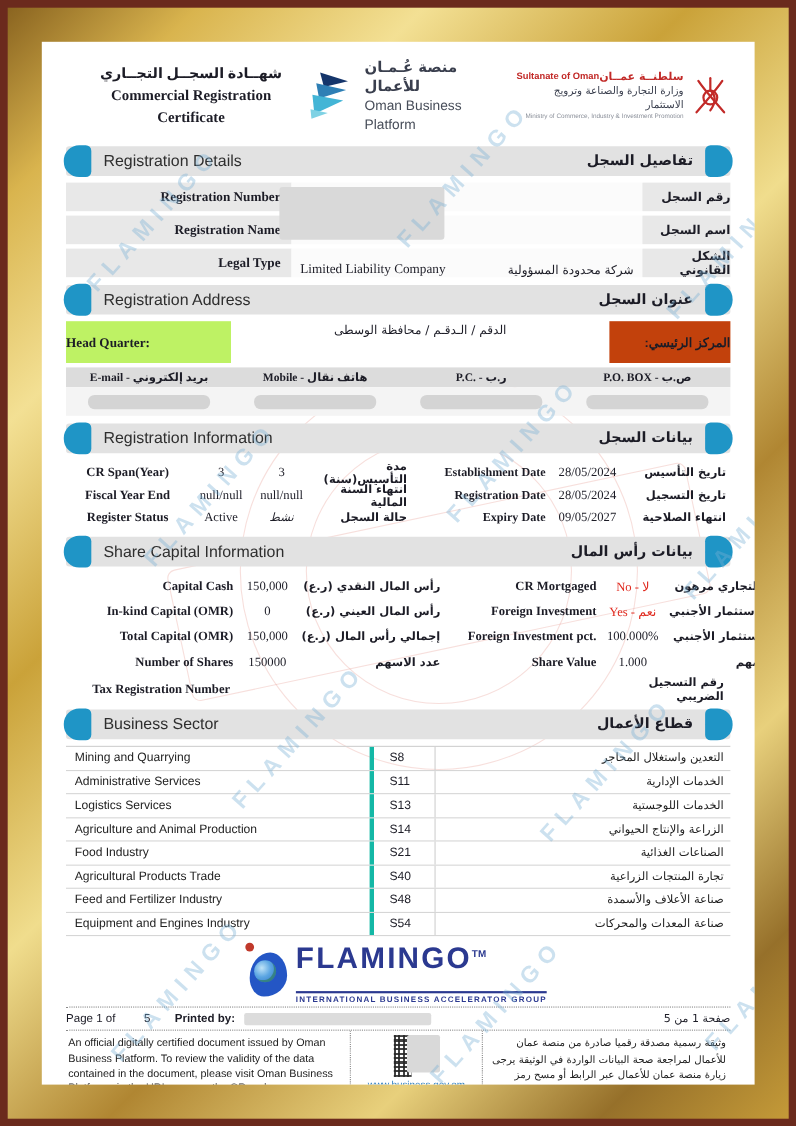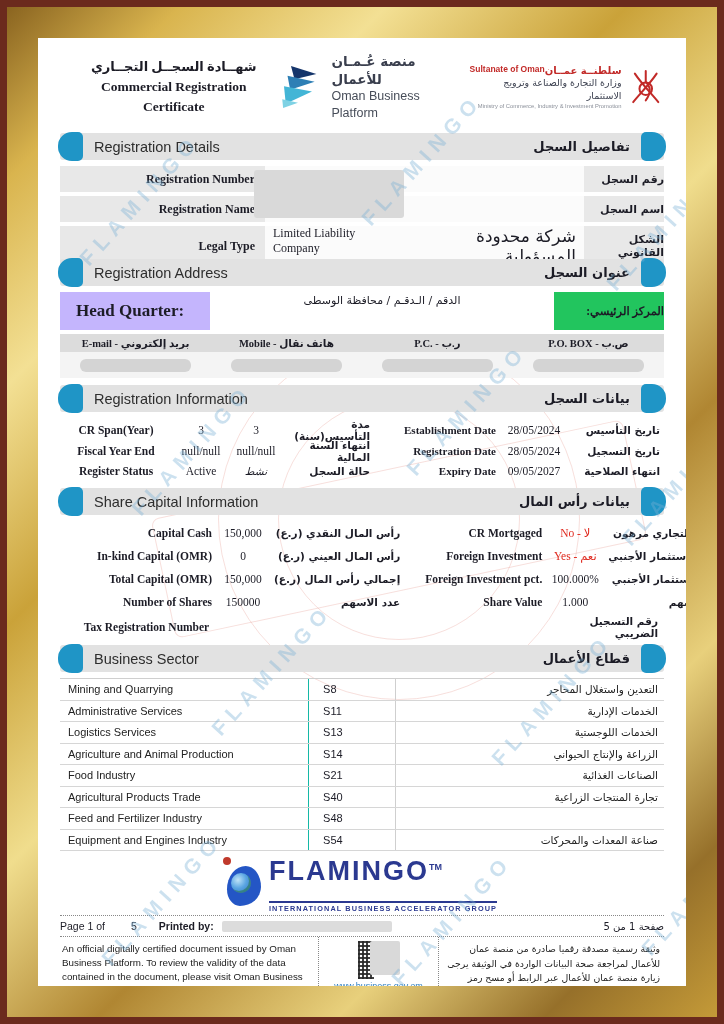--- a/index.html
+++ b/index.html
@@ -44,34 +44,34 @@
   .cap.left{left:-2px;border-radius:14px 5px 5px 14px;}
   .cap.right{right:-2px;border-radius:5px 14px 14px 5px;}
   .sec-en{margin-left:34px;font-family:"Liberation Sans",sans-serif;font-size:14.5px;color:#2e2e2e;}
   .sec-ar{margin-right:34px;font-size:13px;font-weight:bold;direction:rtl;font-family:"DejaVu Sans",sans-serif;}
 
   
   .det-rows{position:relative;margin:0 4px;}
   .det-row{display:grid;grid-template-columns:205px 1fr 80px;height:26px;margin-bottom:4px;}
   .det-row .cell-l{background:#e8e8e8;display:flex;align-items:center;justify-content:flex-end;
                    padding-right:10px;font-weight:bold;font-size:12px;}
-  .det-row .cell-m{display:flex;align-items:flex-start;justify-content:space-between;padding:0 8px;background:#fbfbfb;font-size:12px;}
+  .det-row .cell-m{display:flex;align-items:flex-end;justify-content:space-between;padding:0 8px;background:#fbfbfb;font-size:12px;}
   .det-row .cell-r{background:#e8e8e8;display:flex;align-items:center;justify-content:flex-start;
                    padding-left:8px;font-weight:bold;font-size:11px;direction:rtl;font-family:"DejaVu Sans",sans-serif;}
   .redact{background:#d9d9d9;border-radius:3px;}
   .redact-big{position:absolute;left:194px;top:4px;width:150px;height:48px;z-index:3;}
-  .val-ar{direction:rtl;font-family:"DejaVu Sans",sans-serif;font-size:17px;}
+  .val-ar{direction:rtl;font-family:"DejaVu Sans",sans-serif;font-size:11px;}
 
   
   .hq-row{display:grid;grid-template-columns:150px 1fr 110px;margin:0 4px;min-height:38px;}
-  .hq-row .cell-l{background:#c4b5fd;font-weight:bold;font-size:17px;display:flex;align-items:center;padding-left:16px;}
+  .hq-row .cell-l{background:#bef264;font-weight:bold;font-size:12px;display:flex;align-items:center;padding-left:0;}
   .hq-row .cell-m{text-align:center;font-size:11.5px;line-height:1.5;padding-top:1px;}
   .hq-row .cell-m .arline{direction:rtl;font-family:"DejaVu Sans",sans-serif;font-size:11px;}
-  .hq-row .cell-r{background:#22c55e;font-weight:bold;font-size:11.5px;display:flex;align-items:center;
-                  justify-content:flex-start;padding-left:6px;direction:rtl;font-family:Liberation Serif, serif;}
+  .hq-row .cell-r{background:#c2410c;font-weight:bold;font-size:11.5px;display:flex;align-items:center;
+                  justify-content:flex-start;padding-left:6px;direction:rtl;font-family:Liberation Sans, sans-serif;}
   .addr-head{display:grid;grid-template-columns:1fr 1fr 1fr 1fr;background:#dcdcdc;margin:4px 4px 0 4px;height:18px;}
   .addr-head span{display:flex;align-items:center;justify-content:center;font-weight:bold;font-size:10.5px;}
   .addr-vals{display:grid;grid-template-columns:1fr 1fr 1fr 1fr;background:#f4f4f4;margin:0 4px;height:26px;align-items:center;justify-items:center;}
   .addr-vals .redact{width:74%;height:13px;border-radius:6px;background:#d4d4d4;}
 
   
   .inf-rows{margin:2px 4px;}
   .inf-row{display:grid;grid-template-columns:112px 58px 52px 92px 122px 76px 1fr;height:21px;align-items:center;}
   .inf-row .lbl{font-weight:bold;font-size:11.5px;text-align:center;}
   .inf-row .lblr{font-weight:bold;font-size:11px;text-align:right;}
@@ -90,21 +90,21 @@
   .cap-row .val.red{color:#e02b20;}
   .cap-row .arl{font-weight:bold;font-size:10.5px;direction:rtl;text-align:right;padding-right:2px;font-family:"DejaVu Sans",sans-serif;white-space:nowrap;}
   .tax-row{display:grid;grid-template-columns:165px 1fr 120px;height:23px;align-items:center;margin:0 4px;}
   .tax-row .lbl{font-weight:bold;font-size:11.5px;text-align:center;padding-left:8px;}
   .tax-row .arl{font-weight:bold;font-size:10.5px;direction:rtl;text-align:right;padding-right:6px;font-family:"DejaVu Sans",sans-serif;}
 
   
   .sector-table{margin:4px 4px 0 4px;border-top:1px solid #cfcfcf;font-family:"Liberation Sans","DejaVu Sans",sans-serif;}
   .sec-row{display:grid;grid-template-columns:1fr 88px 1.08fr;height:20.5px;border-bottom:1px solid #d6d6d6;align-items:center;}
   .sec-row .en{font-size:11px;padding-left:8px;color:#222;}
-  .sec-row .code{font-size:11px;padding-left:14px;border-left:1px solid #14b8a6;border-right:1px solid #cfcfcf;height:100%;display:flex;align-items:center;}
+  .sec-row .code{font-size:11px;padding-left:14px;border-left:4px solid #14b8a6;border-right:1px solid #cfcfcf;height:100%;display:flex;align-items:center;margin-left:28px;}
   .sec-row .arn{font-size:10.5px;direction:rtl;text-align:right;padding-right:6px;color:#222;font-family:"DejaVu Sans",sans-serif;}
 
   
   .fl-block{display:flex;justify-content:center;align-items:center;gap:8px;margin:7px 0 2px 0;}
   .fl-icon{position:relative;width:34px;height:40px;background:#2456c5;border-radius:55% 45% 62% 38% / 58% 52% 48% 42%;}
   .fl-globe{position:absolute;left:4px;top:7px;width:20px;height:20px;border-radius:50%;
             background:radial-gradient(circle at 35% 35%, #bfe3f7 0%, #5aa5e2 45%, #2d6fc0 100%);box-shadow:inset -2px -2px 0 rgba(40,120,70,0.55);}
   .fl-dot{position:absolute;left:-4px;top:-9px;width:8px;height:8px;border-radius:50%;background:#c0392b;}
   .fl-text{text-align:left;}
   .fl-name{font-family:"Liberation Sans",sans-serif;font-weight:bold;font-size:27px;letter-spacing:2px;color:#2b3990;line-height:1;}
@@ -362,20 +362,21 @@
           <span class="arn">الصناعات الغذائية</span>
         </div>
         <div class="sec-row">
           <span class="en">Agricultural Products Trade</span>
           <span class="code">S40</span>
           <span class="arn">تجارة المنتجات الزراعية</span>
         </div>
         <div class="sec-row">
           <span class="en">Feed and Fertilizer Industry</span>
           <span class="code">S48</span>
+          <span class="arn">صناعة الأعلاف والأسمدة</span>
         </div>
         <div class="sec-row">
           <span class="en">Equipment and Engines Industry</span>
           <span class="code">S54</span>
           <span class="arn">صناعة المعدات والمحركات</span>
         </div>
       </div>
 
       <div class="fl-block">
         <div class="fl-icon">

